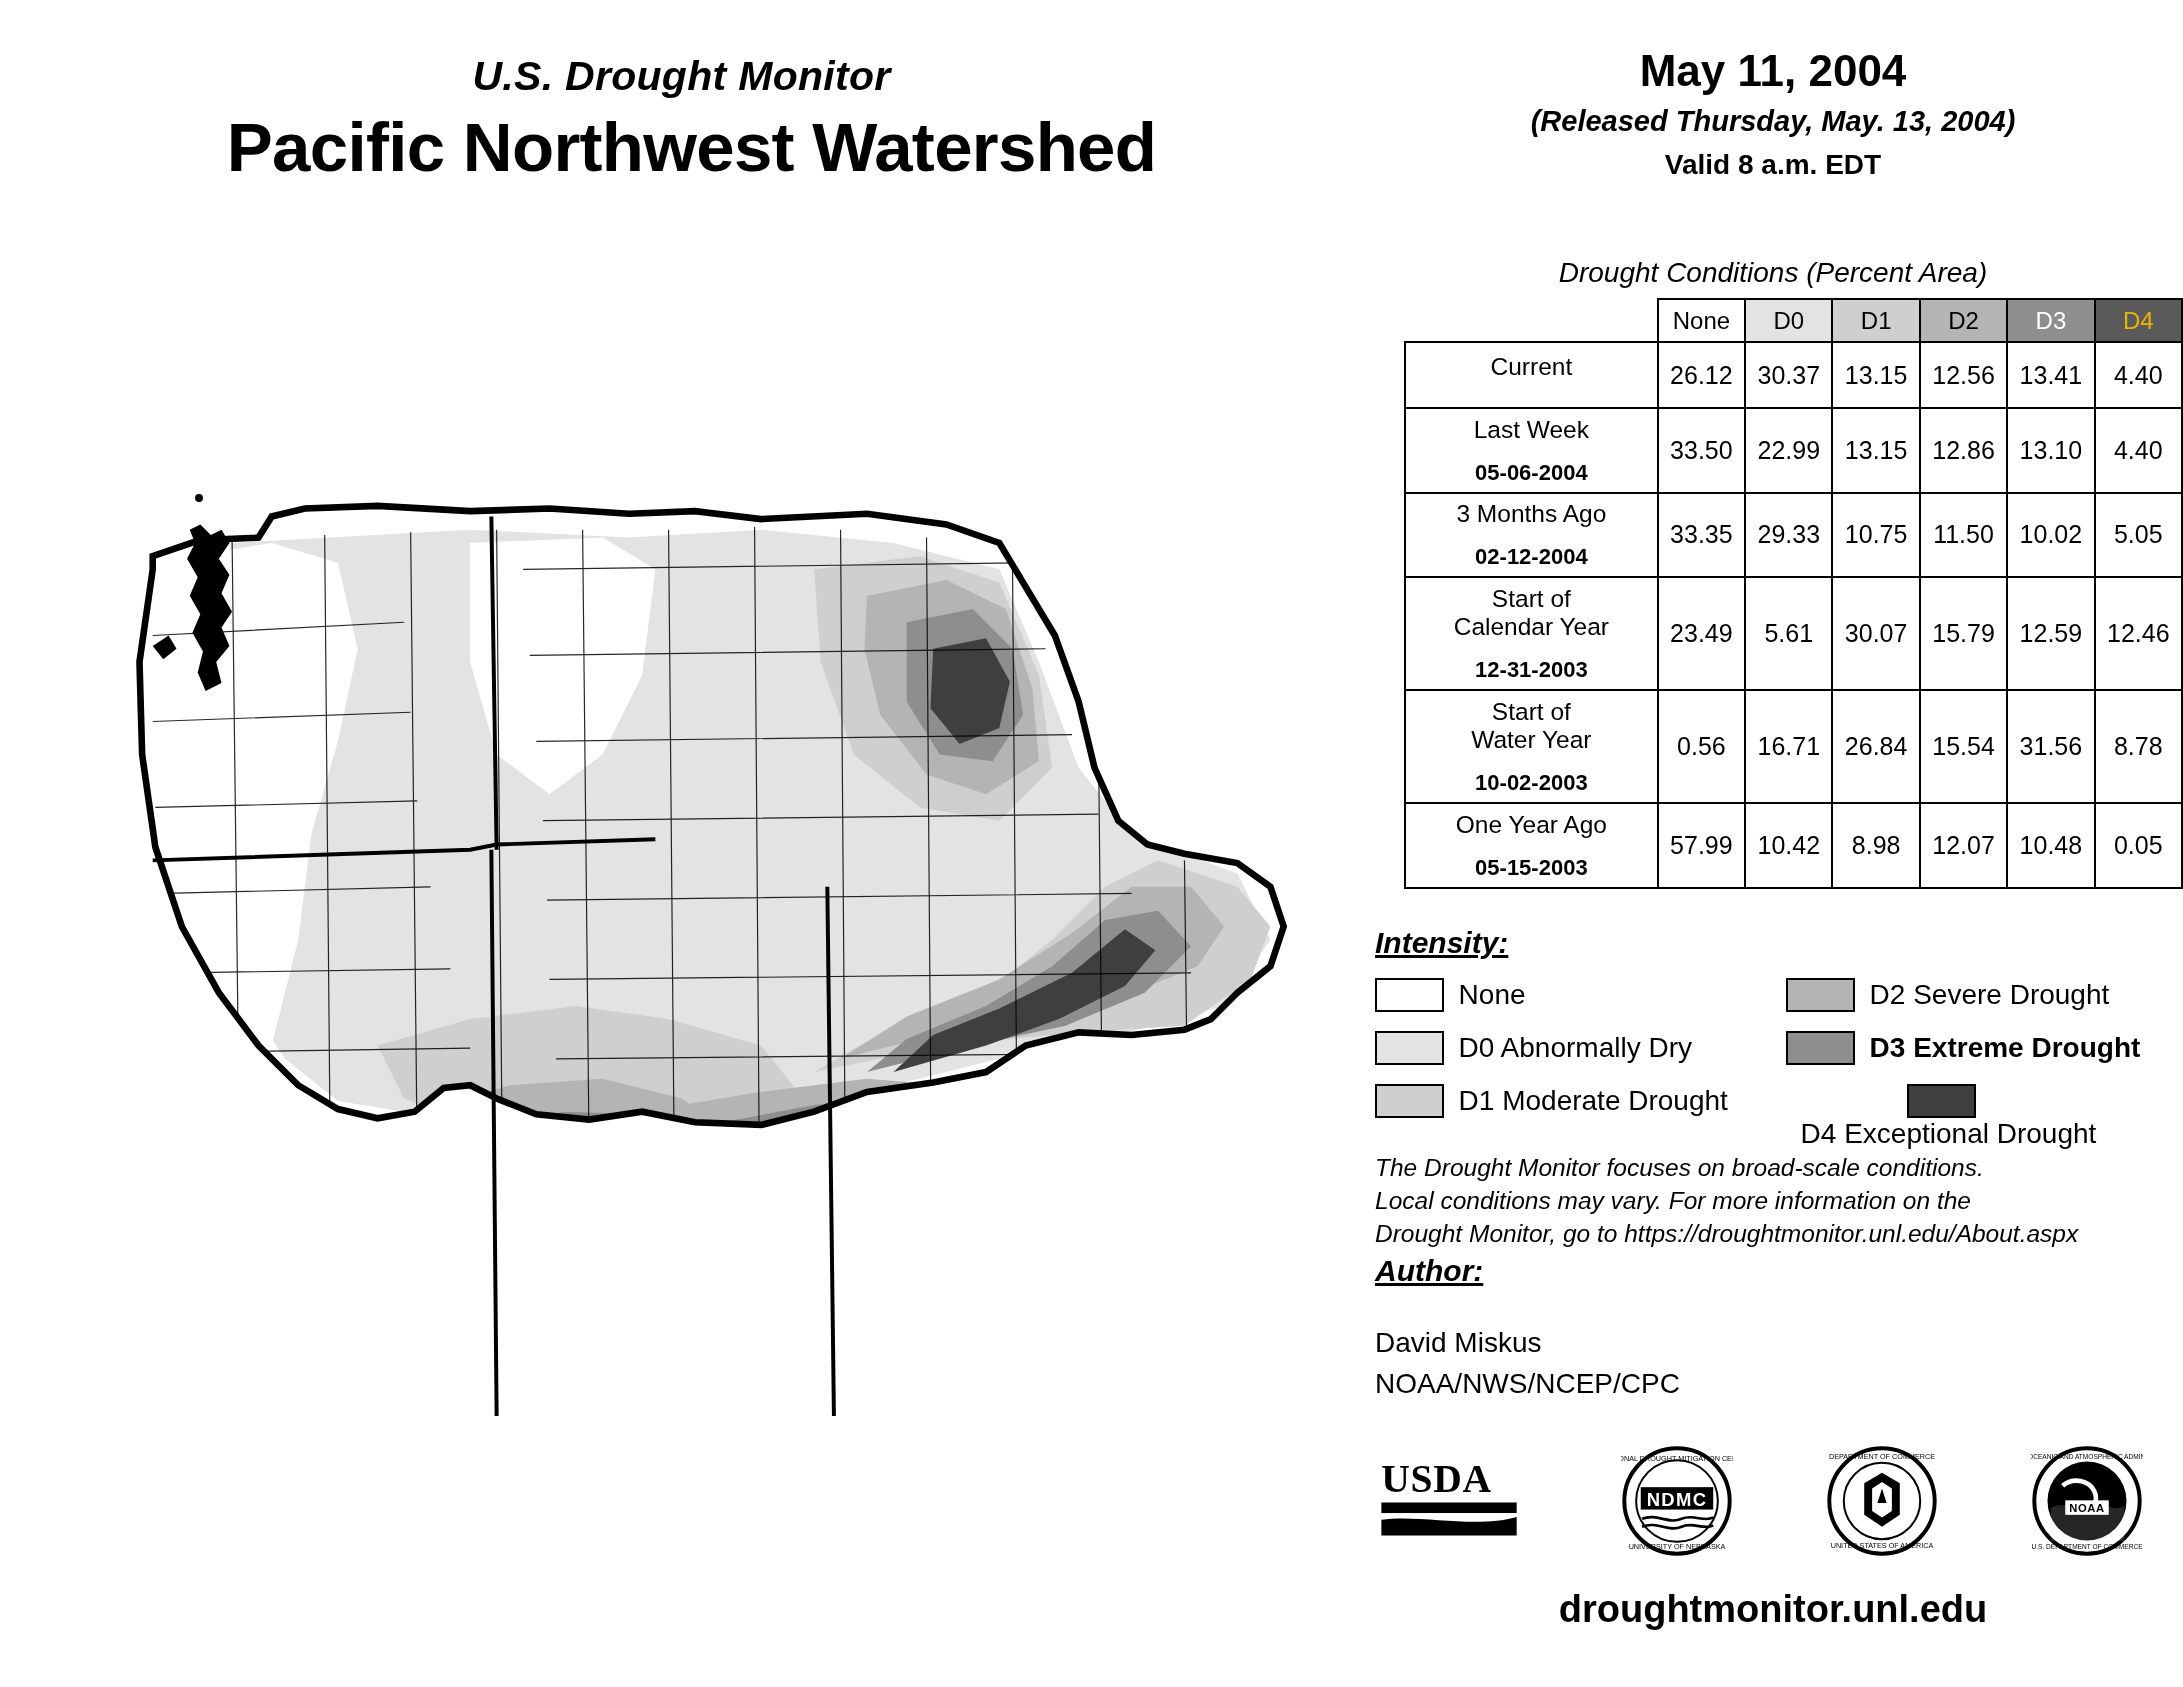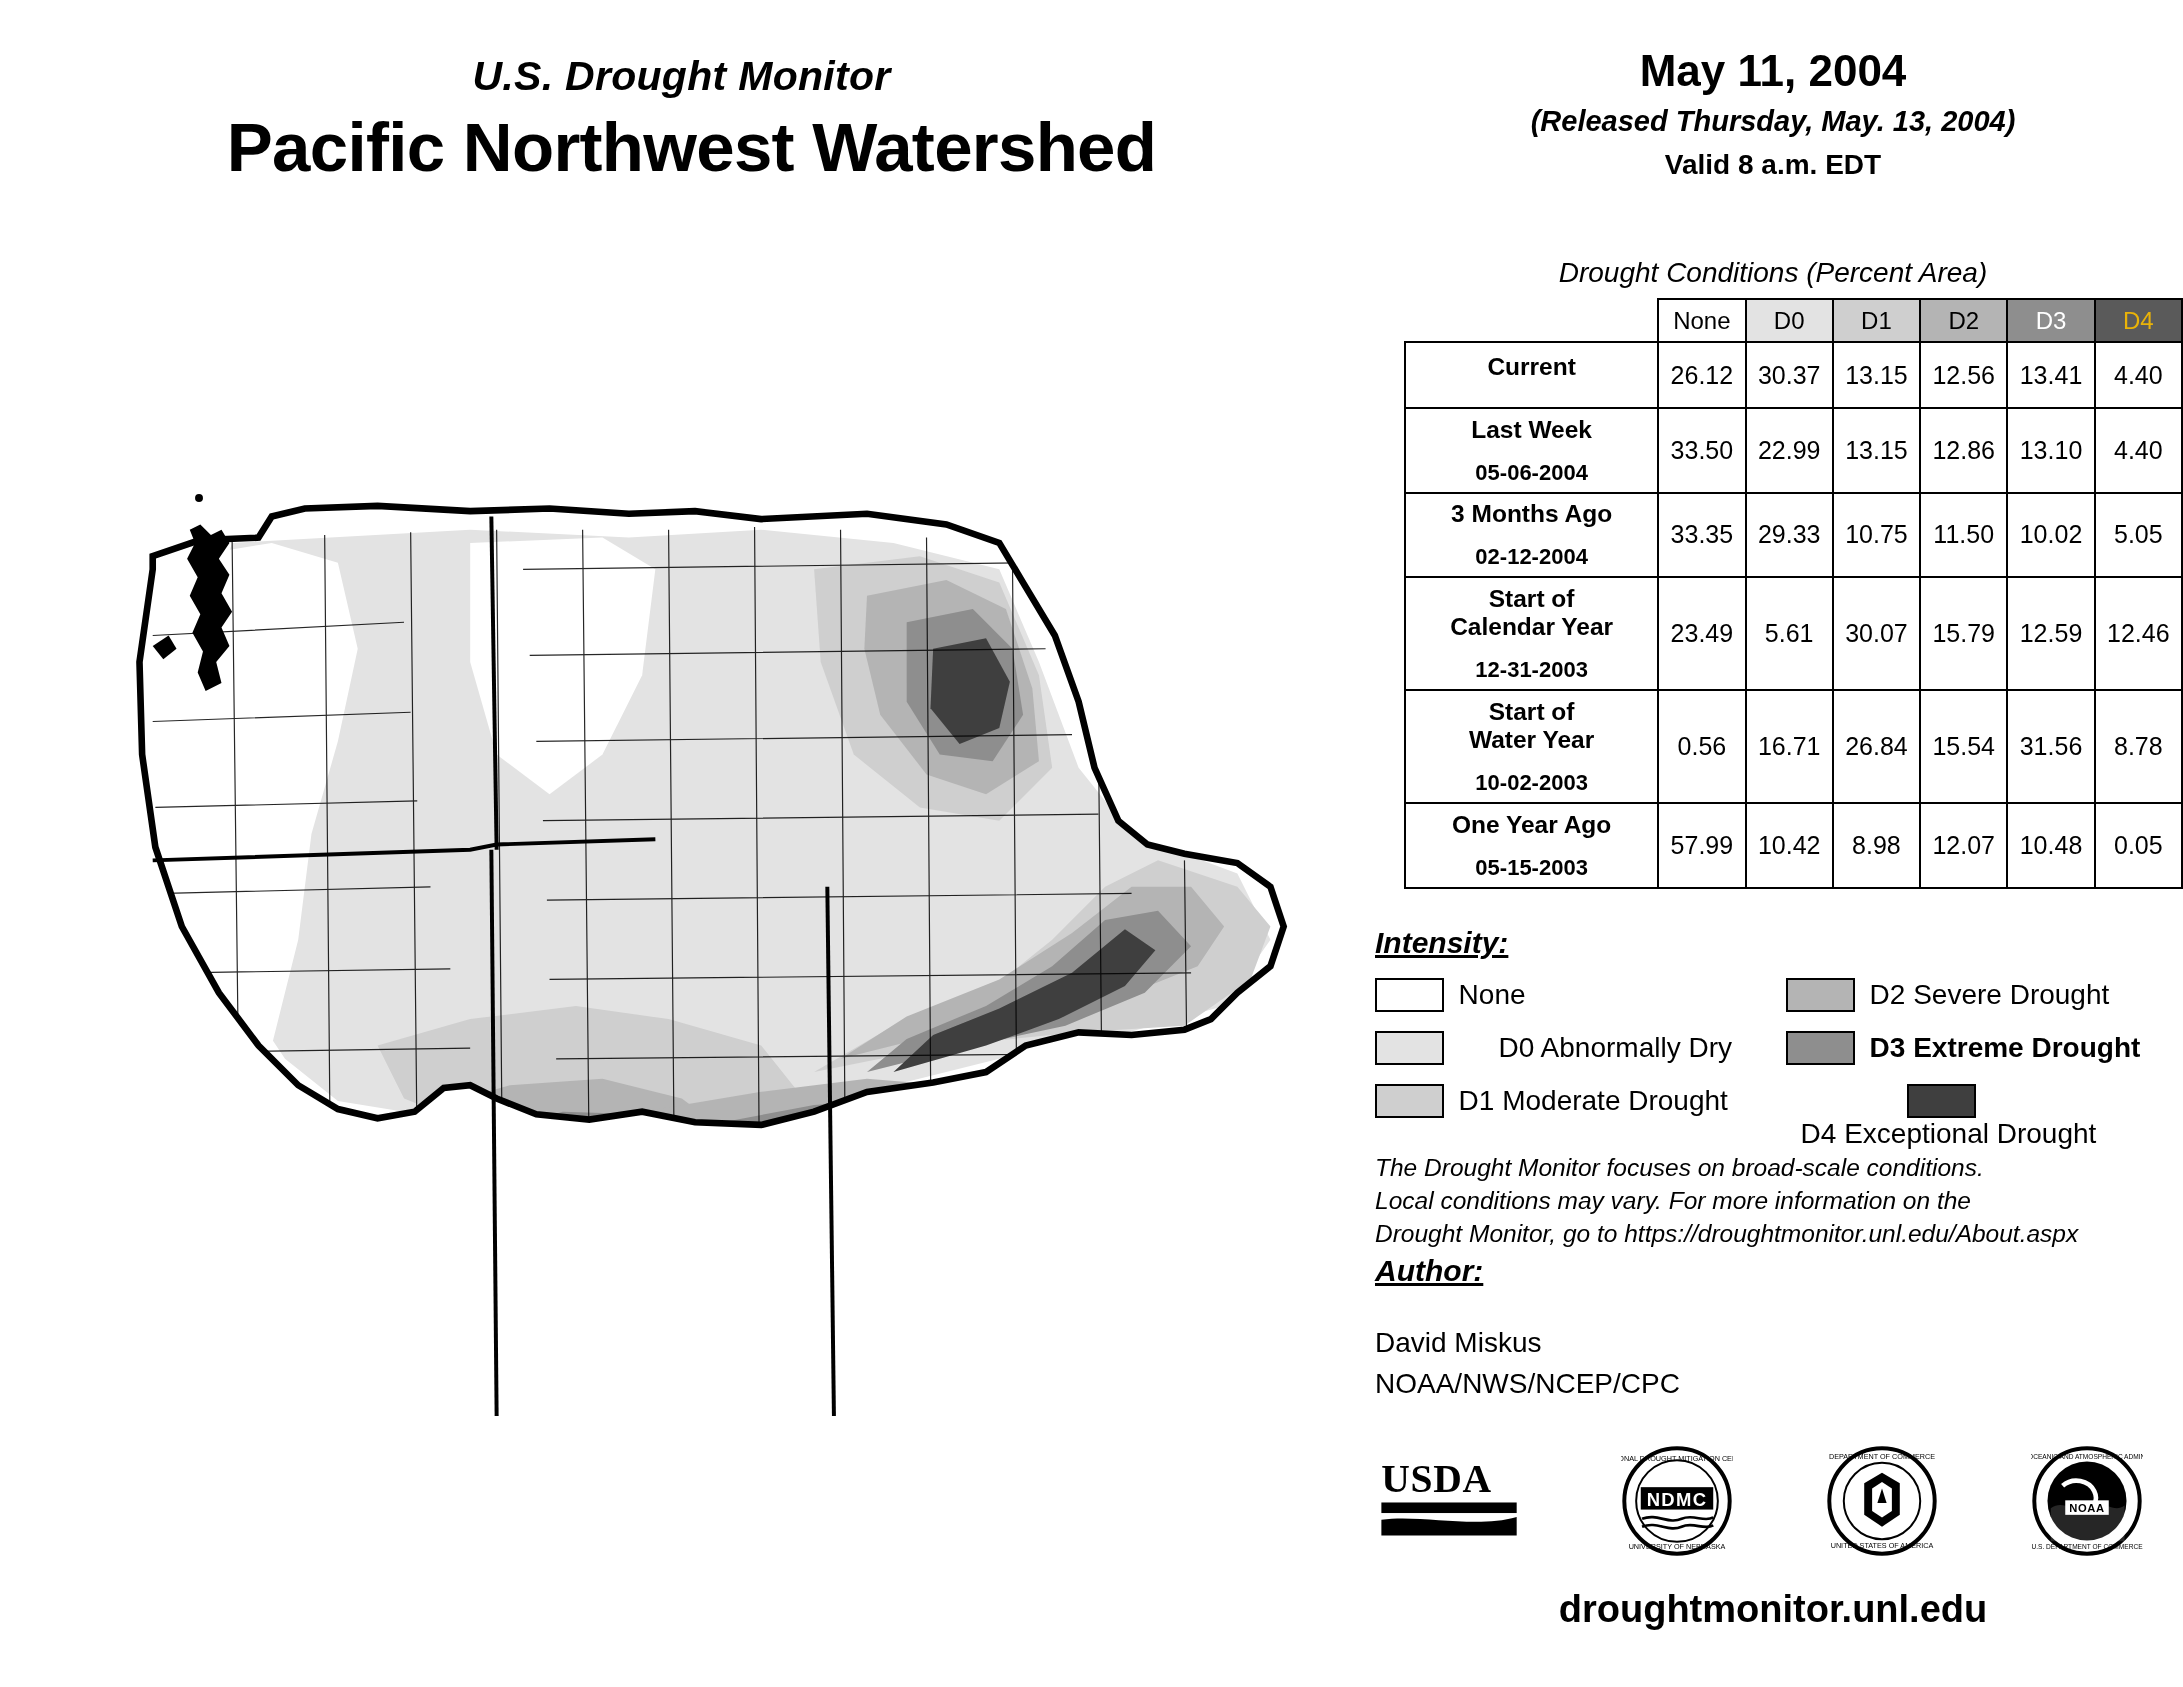--- a/index.html
+++ b/index.html
@@ -104,21 +104,21 @@
   .hdr-d4   { background: #5a5a5a; color:#eab308; }
 
   #cond-table td.rowlabel {
     width: 278px;
     text-align: center;
     padding: 6.6px 4px;
     line-height: 1.15;
   }
   .rl-title {
     font-size: 24.5px;
-    font-weight: bold;
+    font-weight: normal;
     display: block;
   }
   .rl-sub {
     font-size: 22px;
     font-weight: bold;
     display: block;
     margin-top: 16px;
   }
   #cond-table td.val {
     width: 91px;
@@ -320,21 +320,21 @@
     </tr>
   </tbody>
 </table>
 
 <div id="intensity-title">Intensity:</div>
 
 <div class="legend-item" style="left:1375px; top:978px;">
   <div class="legend-swatch" style="background:#ffffff"></div>
   <div class="legend-label">None</div>
 </div>
-<div class="legend-item" style="left:1375px; top:1031px;gap:40px;">
+<div class="legend-item" style="left:1375px; top:1031px;">
   <div class="legend-swatch" style="background:#e3e3e3"></div>
   <div class="legend-label">D0 Abnormally Dry</div>
 </div>
 <div class="legend-item" style="left:1375px; top:1084px;">
   <div class="legend-swatch" style="background:#cfcfcf"></div>
   <div class="legend-label">D1 Moderate Drought</div>
 </div>
 <div class="legend-item" style="left:1786px; top:978px;">
   <div class="legend-swatch" style="background:#b4b4b4"></div>
   <div class="legend-label">D2 Severe Drought</div>

